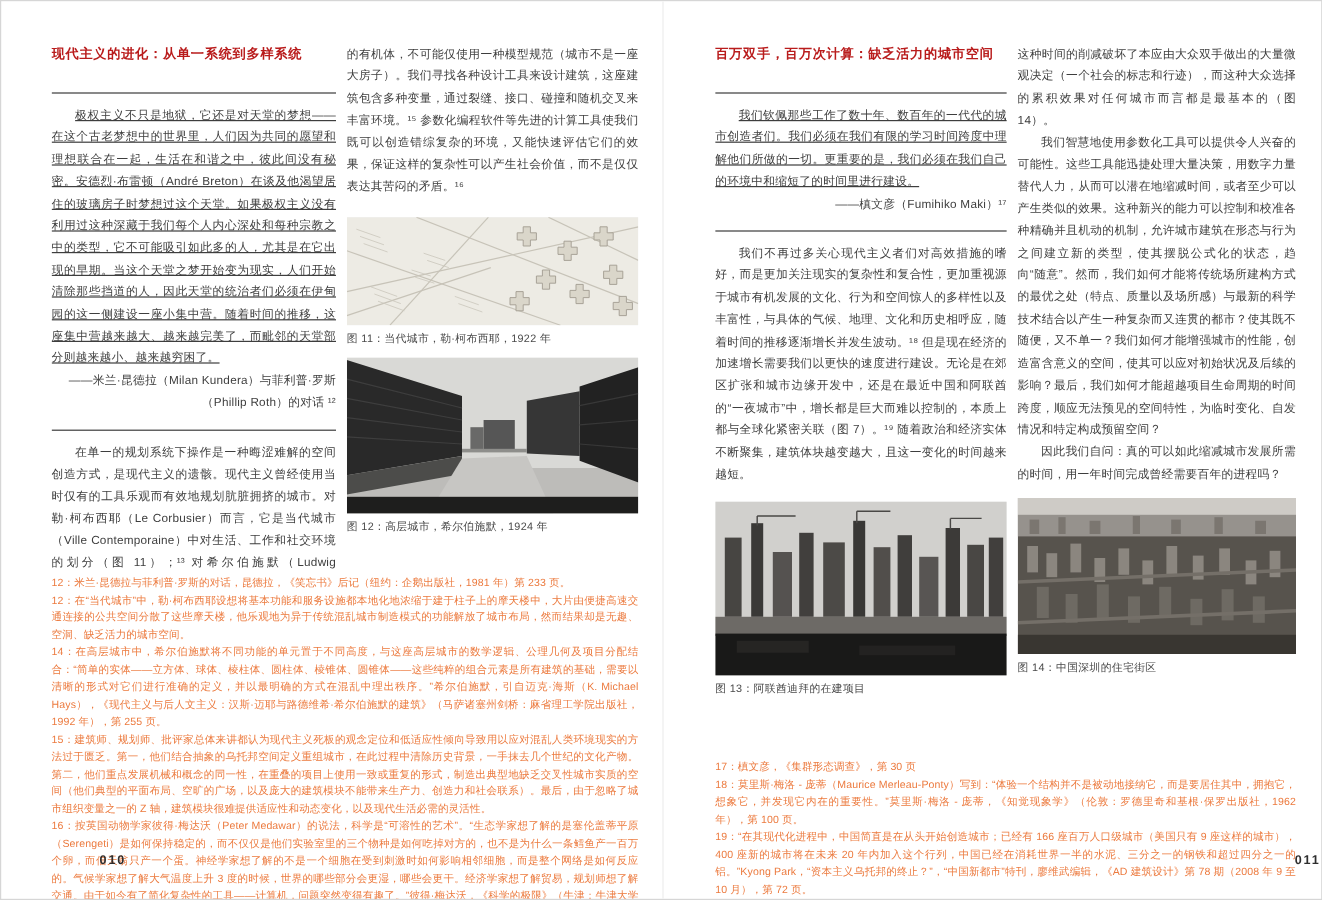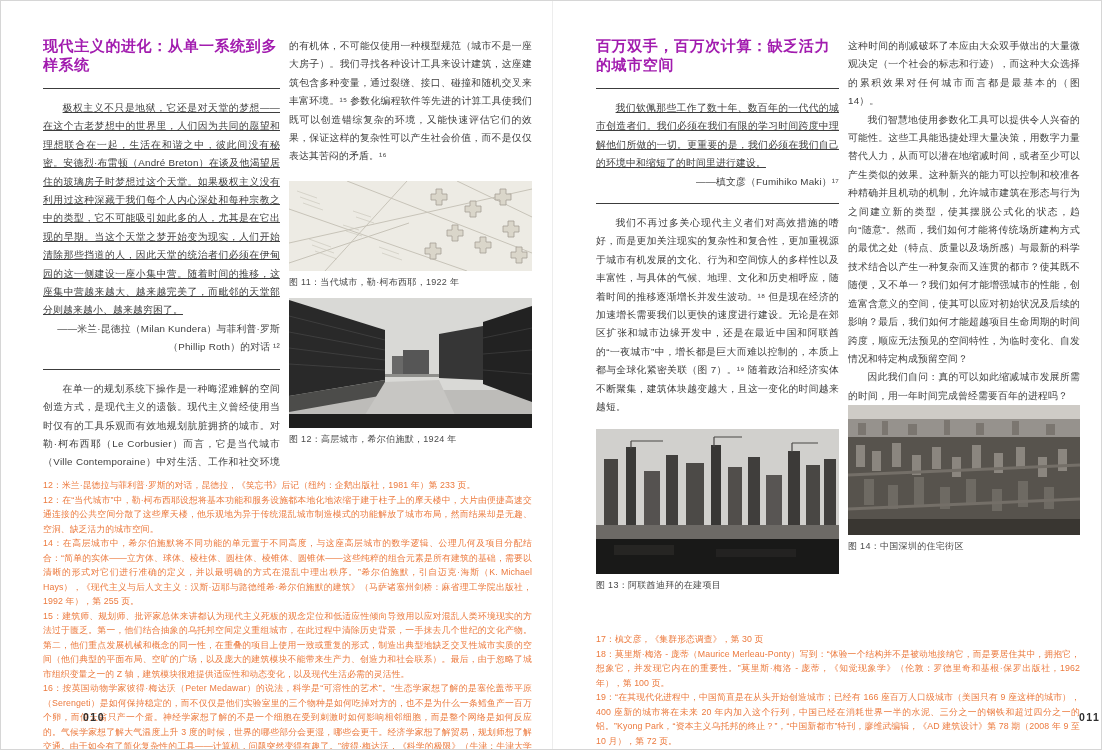--- a/index.html
+++ b/index.html
@@ -5,21 +5,21 @@
   * { margin:0; padding:0; box-sizing:border-box; }
   html,body { width:1102px; height:750px; }
   body { background:#fafafa; font-family:"Liberation Sans","DejaVu Sans",sans-serif; }
   .spread { position:absolute; left:0; top:0; width:1102px; height:750px; background:#ffffff;
             border:1px solid #d6d6d6; overflow:hidden; }
   .gutter { position:absolute; left:551px; top:0; width:1px; height:750px; background:#ededed; }
   .col { position:absolute; }
   .bt { font-size:9.8px; line-height:18.4px; color:#3e3e3e; text-align:justify; letter-spacing:0.2px; }
   p.ind { text-indent:2em; }
   .attr { text-align:right; }
-  .h1 { font-size:15px; font-weight:bold; color:#a21caf; letter-spacing:0.6px; margin-bottom:13px; }
+  .h1 { font-size:11px; font-weight:bold; color:#b91c1c; letter-spacing:0.6px; margin-bottom:25px; }
   .rule { height:0; border-top:1.2px solid #3c3c3c; }
   .rule.mid { margin:10px 0; }
   .bt + .rule.mid { margin-top:12px; }
   .fn { position:absolute; font-size:8.8px; line-height:14.5px; color:#ec7a3e; text-align:justify; letter-spacing:0.1px; }
   .fn p { margin:0; }
   figure { margin:0; }
   .fig { display:block; width:100%; background:#eee; }
   .cap { font-size:9px; color:#4a4a4a; margin:5px 0 9px; letter-spacing:0.3px; }
   .pagenum { position:absolute; font-size:10.5px; font-weight:bold; color:#2e2e2e; letter-spacing:1.5px;padding-left:40px; }
   .pad-top { margin-top:10px;text-decoration:underline; }
@@ -150,21 +150,21 @@
       </svg>
       <figcaption class="cap">图 13：阿联酋迪拜的在建项目</figcaption>
     </figure>
   </section>
 
   <section class="col" style="left:847px; top:36px; width:232px; height:590px; overflow:hidden;">
     <p class="bt">这种时间的削减破坏了本应由大众双手做出的大量微观决定（一个社会的标志和行迹），而这种大众选择的累积效果对任何城市而言都是最基本的（图 14）。</p>
     <p class="bt ind">我们智慧地使用参数化工具可以提供令人兴奋的可能性。这些工具能迅捷处理大量决策，用数字力量替代人力，从而可以潜在地缩减时间，或者至少可以产生类似的效果。这种新兴的能力可以控制和校准各种精确并且机动的机制，允许城市建筑在形态与行为之间建立新的类型，使其摆脱公式化的状态，趋向“随意”。然而，我们如何才能将传统场所建构方式的最优之处（特点、质量以及场所感）与最新的科学技术结合以产生一种复杂而又连贯的都市？使其既不随便，又不单一？我们如何才能增强城市的性能，创造富含意义的空间，使其可以应对初始状况及后续的影响？最后，我们如何才能超越项目生命周期的时间跨度，顺应无法预见的空间特性，为临时变化、自发情况和特定构成预留空间？</p>
     <p class="bt ind">因此我们自问：真的可以如此缩减城市发展所需的时间，用一年时间完成曾经需要百年的进程吗？</p>
 
-    <figure style="">
+    <figure style="margin-top:10px;">
       <svg class="fig" viewBox="0 0 232 130" width="232" height="130" preserveAspectRatio="none">
         <rect width="232" height="130" fill="#57534d"></rect>
         <rect x="0" y="0" width="232" height="16" fill="#cecbc6"></rect>
         <rect x="0" y="14" width="232" height="18" fill="#96928d"></rect>
         <g fill="#7b7670">
           <rect x="10" y="18" width="8" height="12"></rect>
             <rect x="34" y="16" width="6" height="14"></rect>
           <rect x="60" y="19" width="9" height="11"></rect>
             <rect x="96" y="15" width="6" height="15"></rect>
           <rect x="128" y="18" width="8" height="12"></rect>

